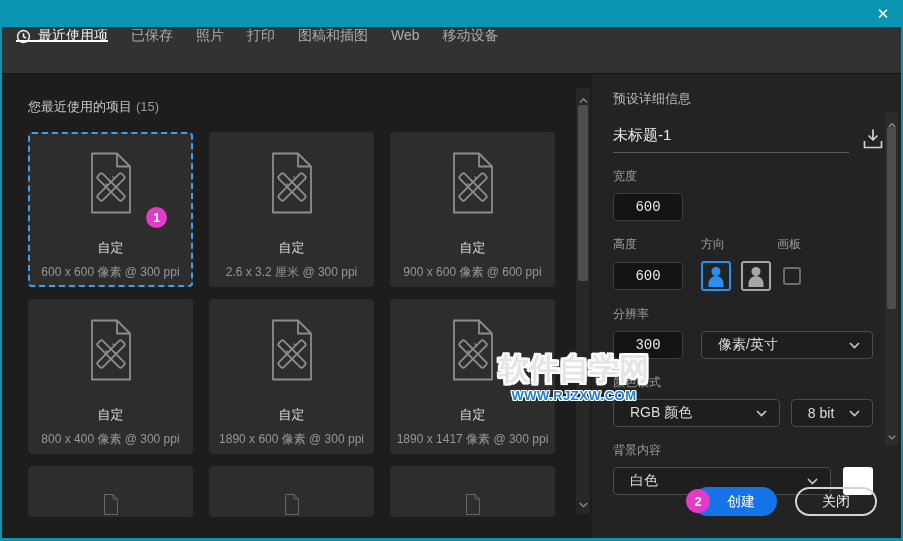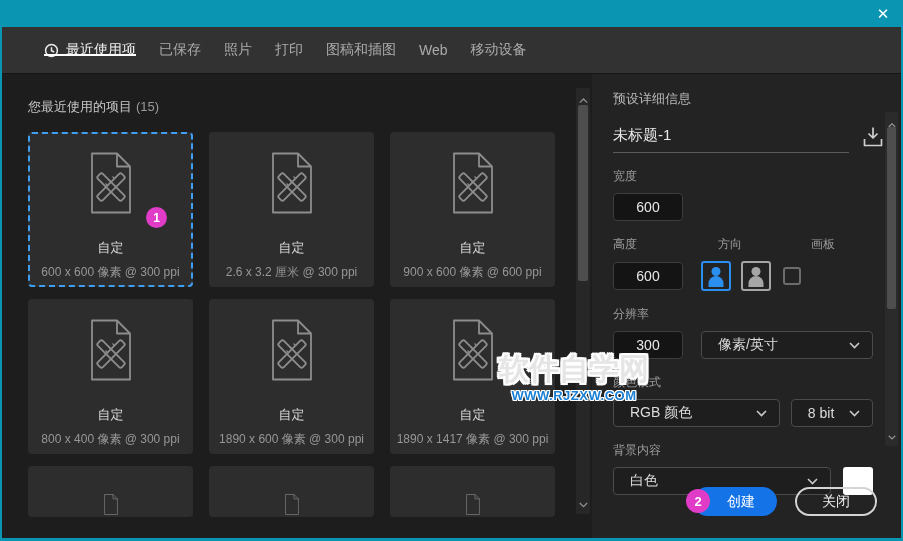--- a/index.html
+++ b/index.html
@@ -11,21 +11,21 @@
   .titlebar { position:absolute; left:0; top:0; width:903px; height:27px; background:#0a96b2; z-index:5; }
   .edge { position:absolute; background:#0a96b2; z-index:5; }
   .edge-left  { left:0; top:27px; width:2px; height:514px; }
   .edge-right { left:901px; top:27px; width:2px; height:514px; }
   .edge-bottom{ left:0; top:538px; width:903px; height:3px; }
   .close-btn { position:absolute; right:9px; top:3px; width:22px; height:21px; color:#fff;
                font-size:15px; line-height:21px; text-align:center; cursor:pointer; }
 
   
   .tabbar { position:absolute; left:0; top:27px; width:903px; height:47px; background:#323232;
-            display:flex; align-items:center; padding-left:44px; gap:23px; border-bottom:1px solid #161616; }
+            display:flex; align-items:flex-start; padding-left:16px; gap:23px; border-bottom:1px solid #161616; }
   .tab { display:flex; align-items:center; gap:7px; color:#ababab; font-size:14px; position:relative; cursor:pointer; }
   .tab.active { color:#f2f2f2; }
   .tab.active::after { content:""; position:absolute; left:0; right:0; bottom:3px; height:2px; background:#fff; }
 
   
   .left-panel  { position:absolute; left:2px; top:74px; width:590px; height:472px; background:#1d1d1d; }
   .right-panel { position:absolute; left:592px; top:74px; width:309px; height:464px; background:#232323; }
 
   .recent-heading { position:absolute; left:26px; top:24px; font-size:13px; color:#c6c6c6; }
   .recent-heading .cnt { color:#9a9a9a; margin-left:4px; }
@@ -49,34 +49,34 @@
   .right-scroll { right:3px; top:38px; width:13px; height:334px; background:#2b2b2b; }
   .scroll-thumb { position:absolute; left:2px; right:2px; border-radius:2px; background:#4e4e4e; }
   .left-scroll .scroll-thumb { top:17px; height:176px; }
   .right-scroll .scroll-thumb { top:15px; height:182px; }
   .scroll-arrow { position:absolute; left:0; right:0; text-align:center; }
   .arrow-up { top:2px; } .arrow-down { bottom:2px; }
 
   
   .panel-inner { position:absolute; left:21px; top:16px; width:260px; }
   .panel-title { font-size:13px; color:#b9b9b9; }
-  .name-row { margin-top:17px; display:flex; align-items:flex-start; gap:12px; width:272px; }
+  .name-row { margin-top:17px; display:flex; align-items:center; gap:12px; width:272px; }
   .doc-name { flex:1; background:transparent; border:none; border-bottom:1px solid #5a5a5a;
               color:#e9e9e9; font-size:15px; padding:2px 0 8px 0; outline:none; width:100%;
               font-family:"Liberation Sans","DejaVu Sans",sans-serif; }
   .field-label { margin-top:15px; font-size:12px; color:#9c9c9c; }
   .row { margin-top:8px; display:flex; align-items:center; }
   .num-input { width:70px; height:28px; background:#141414; border:1px solid #3d3d3d; border-radius:4px;
                color:#e8e8e8; font-size:14px; text-align:center; outline:none;
-               font-family:Liberation Sans, sans-serif; }
+               font-family:Liberation Mono, monospace; }
   .dropdown { height:28px; background:#1e1e1e; border:1px solid #4b4b4b; border-radius:4px;
               display:flex; align-items:center; padding:0 12px 0 16px; color:#dcdcdc; font-size:14px; cursor:pointer; }
   .dropdown .dd-label { flex:1; }
   .dd-unit { margin-left:18px; flex:1; }
-  .labels-3 { margin-top:15px; display:flex; font-size:12px; color:#9c9c9c;gap:17px; }
+  .labels-3 { margin-top:15px; display:flex; font-size:12px; color:#9c9c9c; }
   .labels-3 .l1 { width:88px; } .labels-3 .l2 { width:76px; }
   .orient { width:30px; height:30px; border:2px solid #a6a6a6; border-radius:3px; position:relative; cursor:pointer; }
   .orient .head { position:absolute; width:9px; height:9px; border-radius:50%; left:50%; transform:translateX(-50%); top:4px; background:#a6a6a6; }
   .orient .torso { position:absolute; width:15px; height:11px; border-radius:8px 8px 0 0; left:50%; transform:translateX(-50%); bottom:2px; background:#a6a6a6; }
   .orient.portrait { border-color:#2b8ff0; margin-left:18px; }
   .orient.portrait .head, .orient.portrait .torso { background:#2b8ff0; }
   .orient.landscape { margin-left:10px; }
   .checkbox { width:18px; height:18px; border:2px solid #6b6b6b; border-radius:3px; margin-left:12px; cursor:pointer; }
   .swatch { width:30px; height:28px; background:#ffffff; border-radius:3px; margin-left:12px; cursor:pointer; }
 

